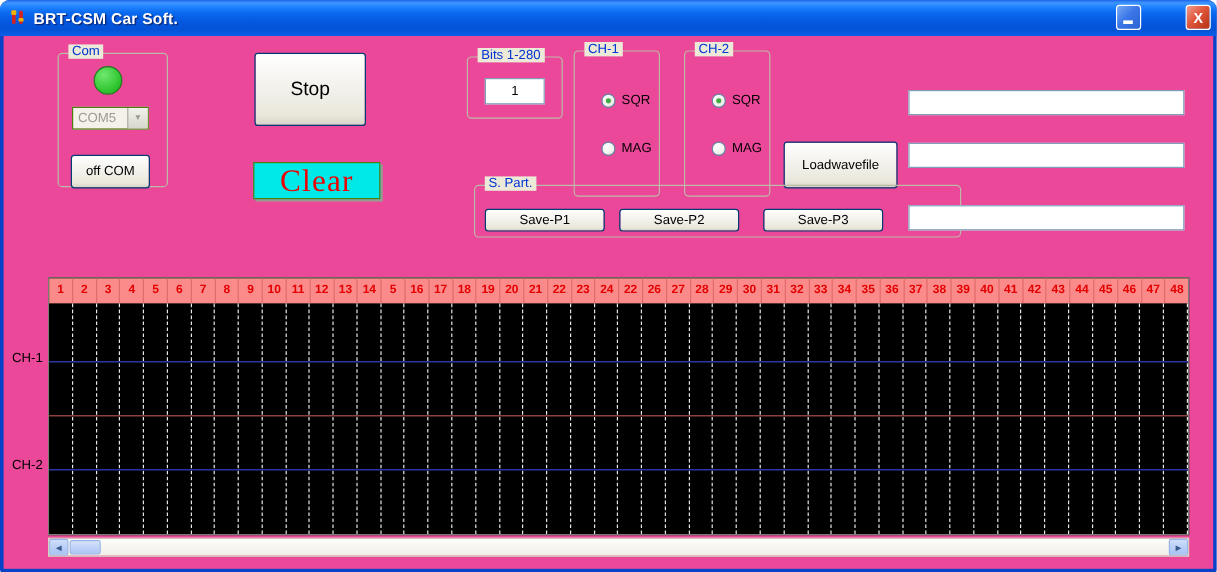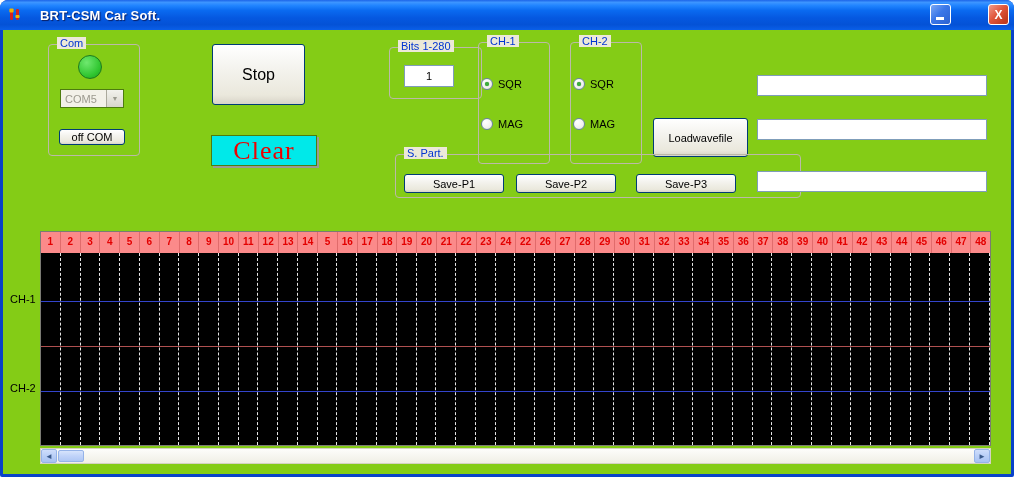--- a/index.html
+++ b/index.html
@@ -10,41 +10,41 @@
     width: 1014px; height: 477px;
     background: #0842C9;
     border-radius: 8px 8px 2px 2px;
     overflow: hidden;
   }
 
   
   .titlebar {
     position: absolute; left:0; top:0; right:0; height:30px;
     background: linear-gradient(to bottom,#1D64E8 0%,#3D95FF 8%,#2285FF 18%,#0A6AF0 35%,#0558E0 60%,#0452D6 82%,#0A5FE8 100%);
-    display:flex; align-items:center;gap:12px;
+    display:flex; align-items:center;
   }
   .app-icon { width:16px; height:16px; margin:0 5px 0 7px; }
   .title-text {
     color:#fff; font-size:13px; font-weight:bold;
     text-shadow:1px 1px 1px #0A1E63; letter-spacing:0.2px;
   }
   .win-btn {
     position:absolute; top:4px; width:21px; height:21px;
     border:1px solid #fff; border-radius:3px;
     display:flex; align-items:center; justify-content:center;
     color:#fff; font-size:11px; font-weight:bold; cursor:default;
   }
   .btn-min { right:63px; background: linear-gradient(135deg,#7AA8F5,#3B77E8 45%,#2B62D0); }
   .btn-min .dash { position:absolute; left:5px; bottom:4px; width:8px; height:3px; background:#fff; }
   .btn-close { right:5px; background: linear-gradient(135deg,#F19C8C,#E0563B 45%,#C13C1F 85%); font-size:12px; }
 
   
   .client {
     position:absolute; left:3px; right:3px; top:30px; bottom:3px;
-    background:#84cc16; overflow:hidden;padding-left:28px;
+    background:#ec4899; overflow:hidden;padding-left:28px;
   }
 
   
   .group {
     position:absolute; border:1px solid #bcb9a8; border-radius:4px;
   }
   .grp-label {
     position:absolute; top:-8px; left:8px; background:#ECE9D8; padding:0 3px;
     font-size:11px; color: var(--group-label, #0235d2); white-space:nowrap;
   }
@@ -87,21 +87,21 @@
     background: var(--clear-bg, #00e9e9);
     color: var(--clear-text, #ee0000);
     border:1px solid #4d7c0f;
     box-shadow: 2px 2px 0 #9a9a92;
     font-family:"Liberation Serif", serif;
     font-size:26px; display:flex; align-items:center; justify-content:center;
     letter-spacing:1px;
   }
 
   
-  .radio-row { position:absolute; left:2px; display:flex; align-items:center; gap:5px; height:14px; }
+  .radio-row { position:absolute; left:22px; display:flex; align-items:center; gap:5px; height:14px; }
   .radio {
     width:12px; height:12px; border-radius:50%; position:relative;
     background: radial-gradient(circle at 35% 30%, #fff, #f2f2ee 60%, #dcdcd4);
     border:1px solid #6B84A3; flex:0 0 auto;
   }
   .radio.checked::after {
     content:""; position:absolute; left:3px; top:3px; width:4px; height:4px;
     border-radius:50%; background:#3DAE3D; box-shadow:0 0 1px #2A8A2A;
   }
   .radio-label { font-size:11px; color:#000; }
@@ -180,27 +180,27 @@
 
   <div class="client">
 
     <div class="group" style="left:45px;top:14px;width:92px;height:112px">
       <span class="grp-label">Com</span>
       <div class="indicator" style="left:29px;top:10px"></div>
       <div class="combo" style="left:11px;top:44px;width:64px">
         <span class="combo-text">COM5</span>
         <span class="combo-arrow">▼</span>
       </div>
-      <button class="xp-btn" style="left:10px;top:84px;width:66px;height:16px">off COM</button>
+      <button class="xp-btn" style="left:10px;top:84px;width:66px;height:28px">off COM</button>
     </div>
 
     <button class="xp-btn" style="left:209px;top:14px;width:93px;height:61px;font-size:16px">Stop</button>
     <div class="clear-lbl" style="left:208px;top:105px;width:106px;height:31px">Clear</div>
 
-    <div class="group" style="left:386px;top:17px;width:93px;height:52px">
+    <div class="group" style="left:386px;top:17px;width:80px;height:52px">
       <span class="grp-label">Bits 1-280</span>
       <input class="xp-field" style="left: 14px; top: 17px; width: 50px; height: 22px; text-align: center;" value="1">
     </div>
 
     <div class="group" style="left:475px;top:12px;width:72px;height:122px">
       <span class="grp-label">CH-1</span>
       <div class="radio-row" style="top:34px">
         <span class="radio checked"></span>
         <span class="radio-label">SQR</span>
       </div>

